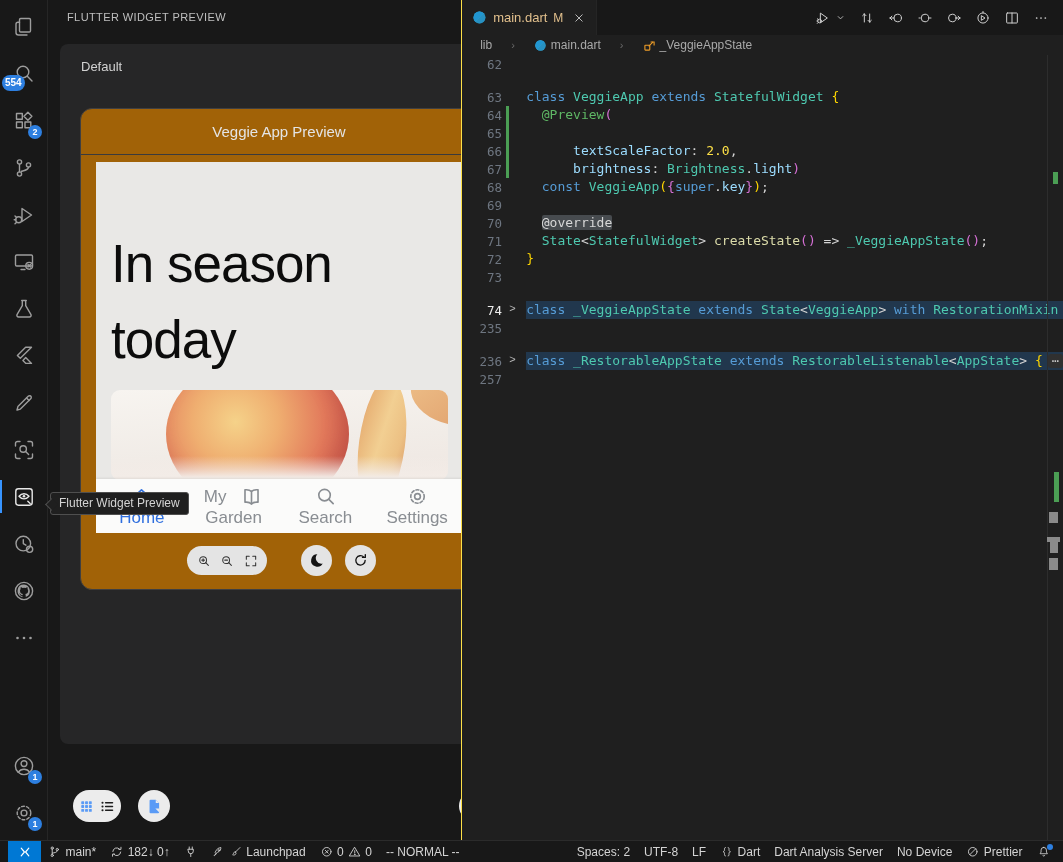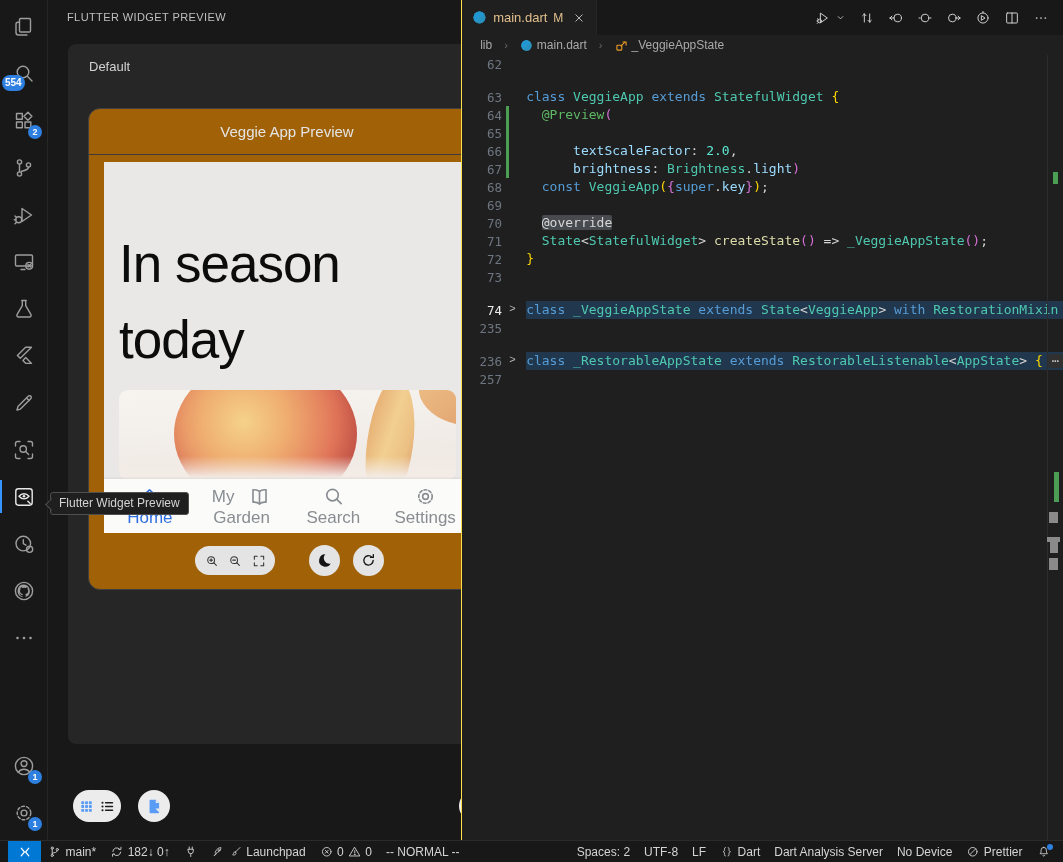--- a/index.html
+++ b/index.html
@@ -24,21 +24,21 @@
     padding:0 3px; background:#2d7fe0; border-radius:8px; color:#fff; font-size:9px;
     font-weight:bold; line-height:14px; text-align:center; }
   .ab-badge.wide { right:auto; left:2px; bottom:6px; height:16px; line-height:16px;
     font-size:10px; border-radius:9px; }
 
   
   .sidebar { width:463px; height:840px; background:#181818; position:relative; }
   .panel-title { height:35px; line-height:35px; padding-left:19px; font-size:11px;
     letter-spacing:.4px; color:#bfbfbf; }
   .default-card { position:absolute; left:12px; top:44px; width:440px; height:700px;
-    background:#262627; border-radius:8px;margin-left:8px; }
+    background:#262627; border-radius:8px; }
   .default-header { display:flex; justify-content:space-between; align-items:center;
     padding:14px 20px 0 21px; color:#d2d2d2; font-size:13px; cursor:pointer; }
   .chev { color:#b4a0f8; width:17px; height:17px; }
   .phone-card { position:absolute; left:20px; top:64px; width:398px; height:482px;
     background:#a16207; border:1px solid #3f3f41; border-radius:12px; }
   .phone-header { height:46px; line-height:46px; text-align:center; color:#e4e4e4;
     font-size:15px; border-bottom:1px solid #3a3a3c; }
   .app-screen { position:absolute; left:15px; top:53px; width:367px; height:371px;
     background:#e9e8e6; overflow:hidden; }
   .eyebrow { position:absolute; left:17px; top:29px; font-size:28px; color:#8f8f8f; }
@@ -100,39 +100,39 @@
   .tabs { height:35px; background:#181818; display:flex; align-items:stretch; }
   .tab { display:flex; align-items:center; gap:6px; padding:0 10px; background:#1f1f1f;
     border-right:1px solid #252525; font-size:13px; color:#e2c08d; cursor:pointer; }
   .tab .icon.i15 { width:15px; height:15px; }
   .tab-mod { font-size:12px; }
   .tab-close { width:14px; height:14px; color:#c5c5c5; margin-left:3px; cursor:pointer; }
   .tab-actions { margin-left:auto; display:flex; align-items:center; gap:13px;
     padding-right:14px; }
   .tab-actions .icon { width:16px; height:16px; color:#cfcfcf; cursor:pointer; }
   .tab-actions .icon.small { width:11px; height:11px; margin-left:-9px; }
-  .breadcrumbs { height:20px; display:flex; align-items:center; gap:12px; padding-left:18px;
+  .breadcrumbs { height:20px; display:flex; align-items:center; gap:19px; padding-left:18px;
     font-size:12px; color:#a9a9a9; background:#1f1f1f; }
   .crumb { display:flex; align-items:center; gap:4px; cursor:pointer; }
   .crumb .icon { width:13px; height:13px; }
   .crumb-sep { color:#6a6a6a; font-size:11px; }
   .code { position:relative; flex:1; font-family:"DejaVu Sans Mono","Liberation Mono",monospace;
     font-size:13px; overflow:hidden; cursor:text; }
   .row { display:flex; height:18px; align-items:center; }
   .row.gapped { margin-top:15px; }
   .ln { width:40px; text-align:right; color:#6e7681; font-size:12.5px; flex:none; }
   .ln.cur { color:#ececec; }
   .gut { width:24px; position:relative; flex:none; height:100%; }
   .changebar { position:absolute; left:4px; top:0; bottom:0; width:3px; background:#4b9e54; }
   .fold { position:absolute; left:7px; top:1px; color:#b8b8b8; font-size:11px;
     font-family:"Liberation Sans",sans-serif; cursor:pointer; }
   .codetext { white-space:pre; flex:1; height:100%; line-height:18px; overflow:hidden; }
   .row.hl .codetext { background:#21374d; }
   .tk-kw { color:#569cd6; } .tk-ty { color:#4ec9b0; } .tk-pr { color:#9cdcfe; }
-  .tk-st { color:#ce9178; } .tk-nu { color:#5eead4; } .tk-fn { color:#dcdcaa; }
+  .tk-st { color:#ce9178; } .tk-nu { color:#fde047; } .tk-fn { color:#dcdcaa; }
   .tk-b1 { color:#ffd700; } .tk-b2 { color:#d670d6; } .tk-df { color:#d4d4d4; }
   .tk-an { color:#5fb865; }
   .tk-ov { color:#d7d7d7; background:#474b4f; border-radius:2px; }
   .tk-dots { background:#303030; color:#c6c6c6; border-radius:3px; padding:0 4px;
     margin-left:5px; font-size:12px; }
   .ruler { position:absolute; right:0; top:0; bottom:0; width:16px; }
   .scroll-edge { position:absolute; right:15px; top:55px; bottom:0; width:1px; background:#2d2d2d; }
   .mark { position:absolute; }
   .mark.green { background:#4b9e54; }
   .mark.gray { background:#8a8a8a; }

